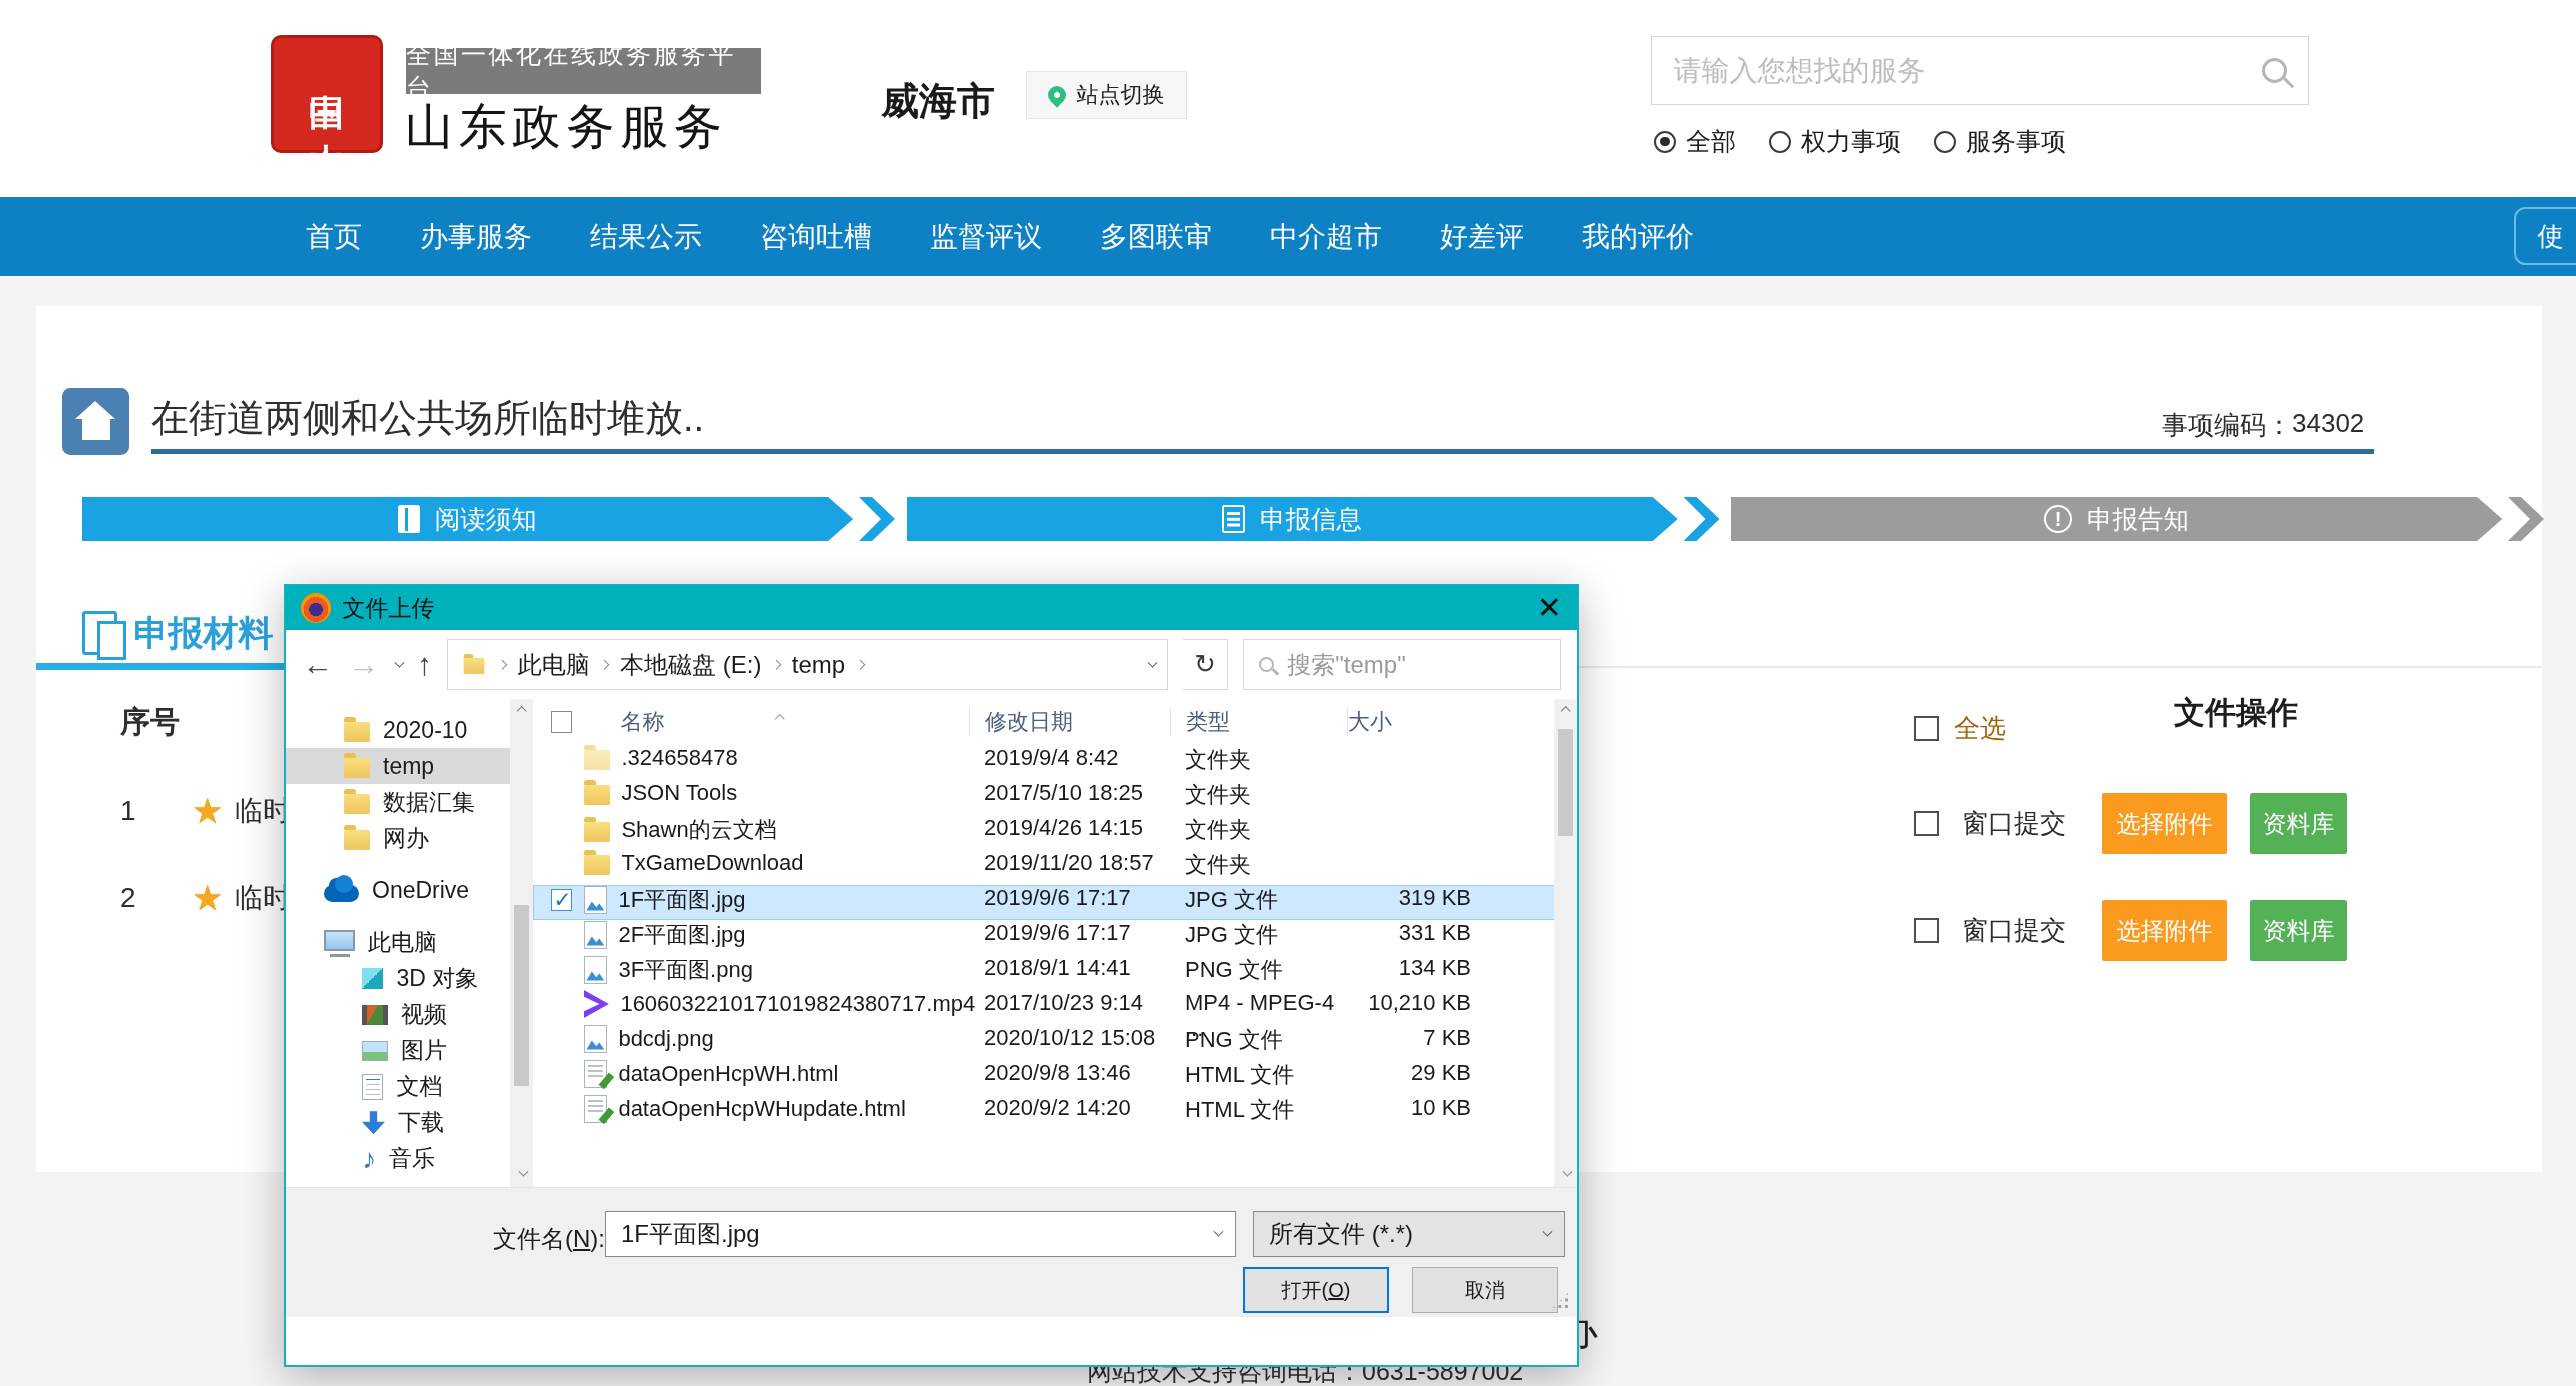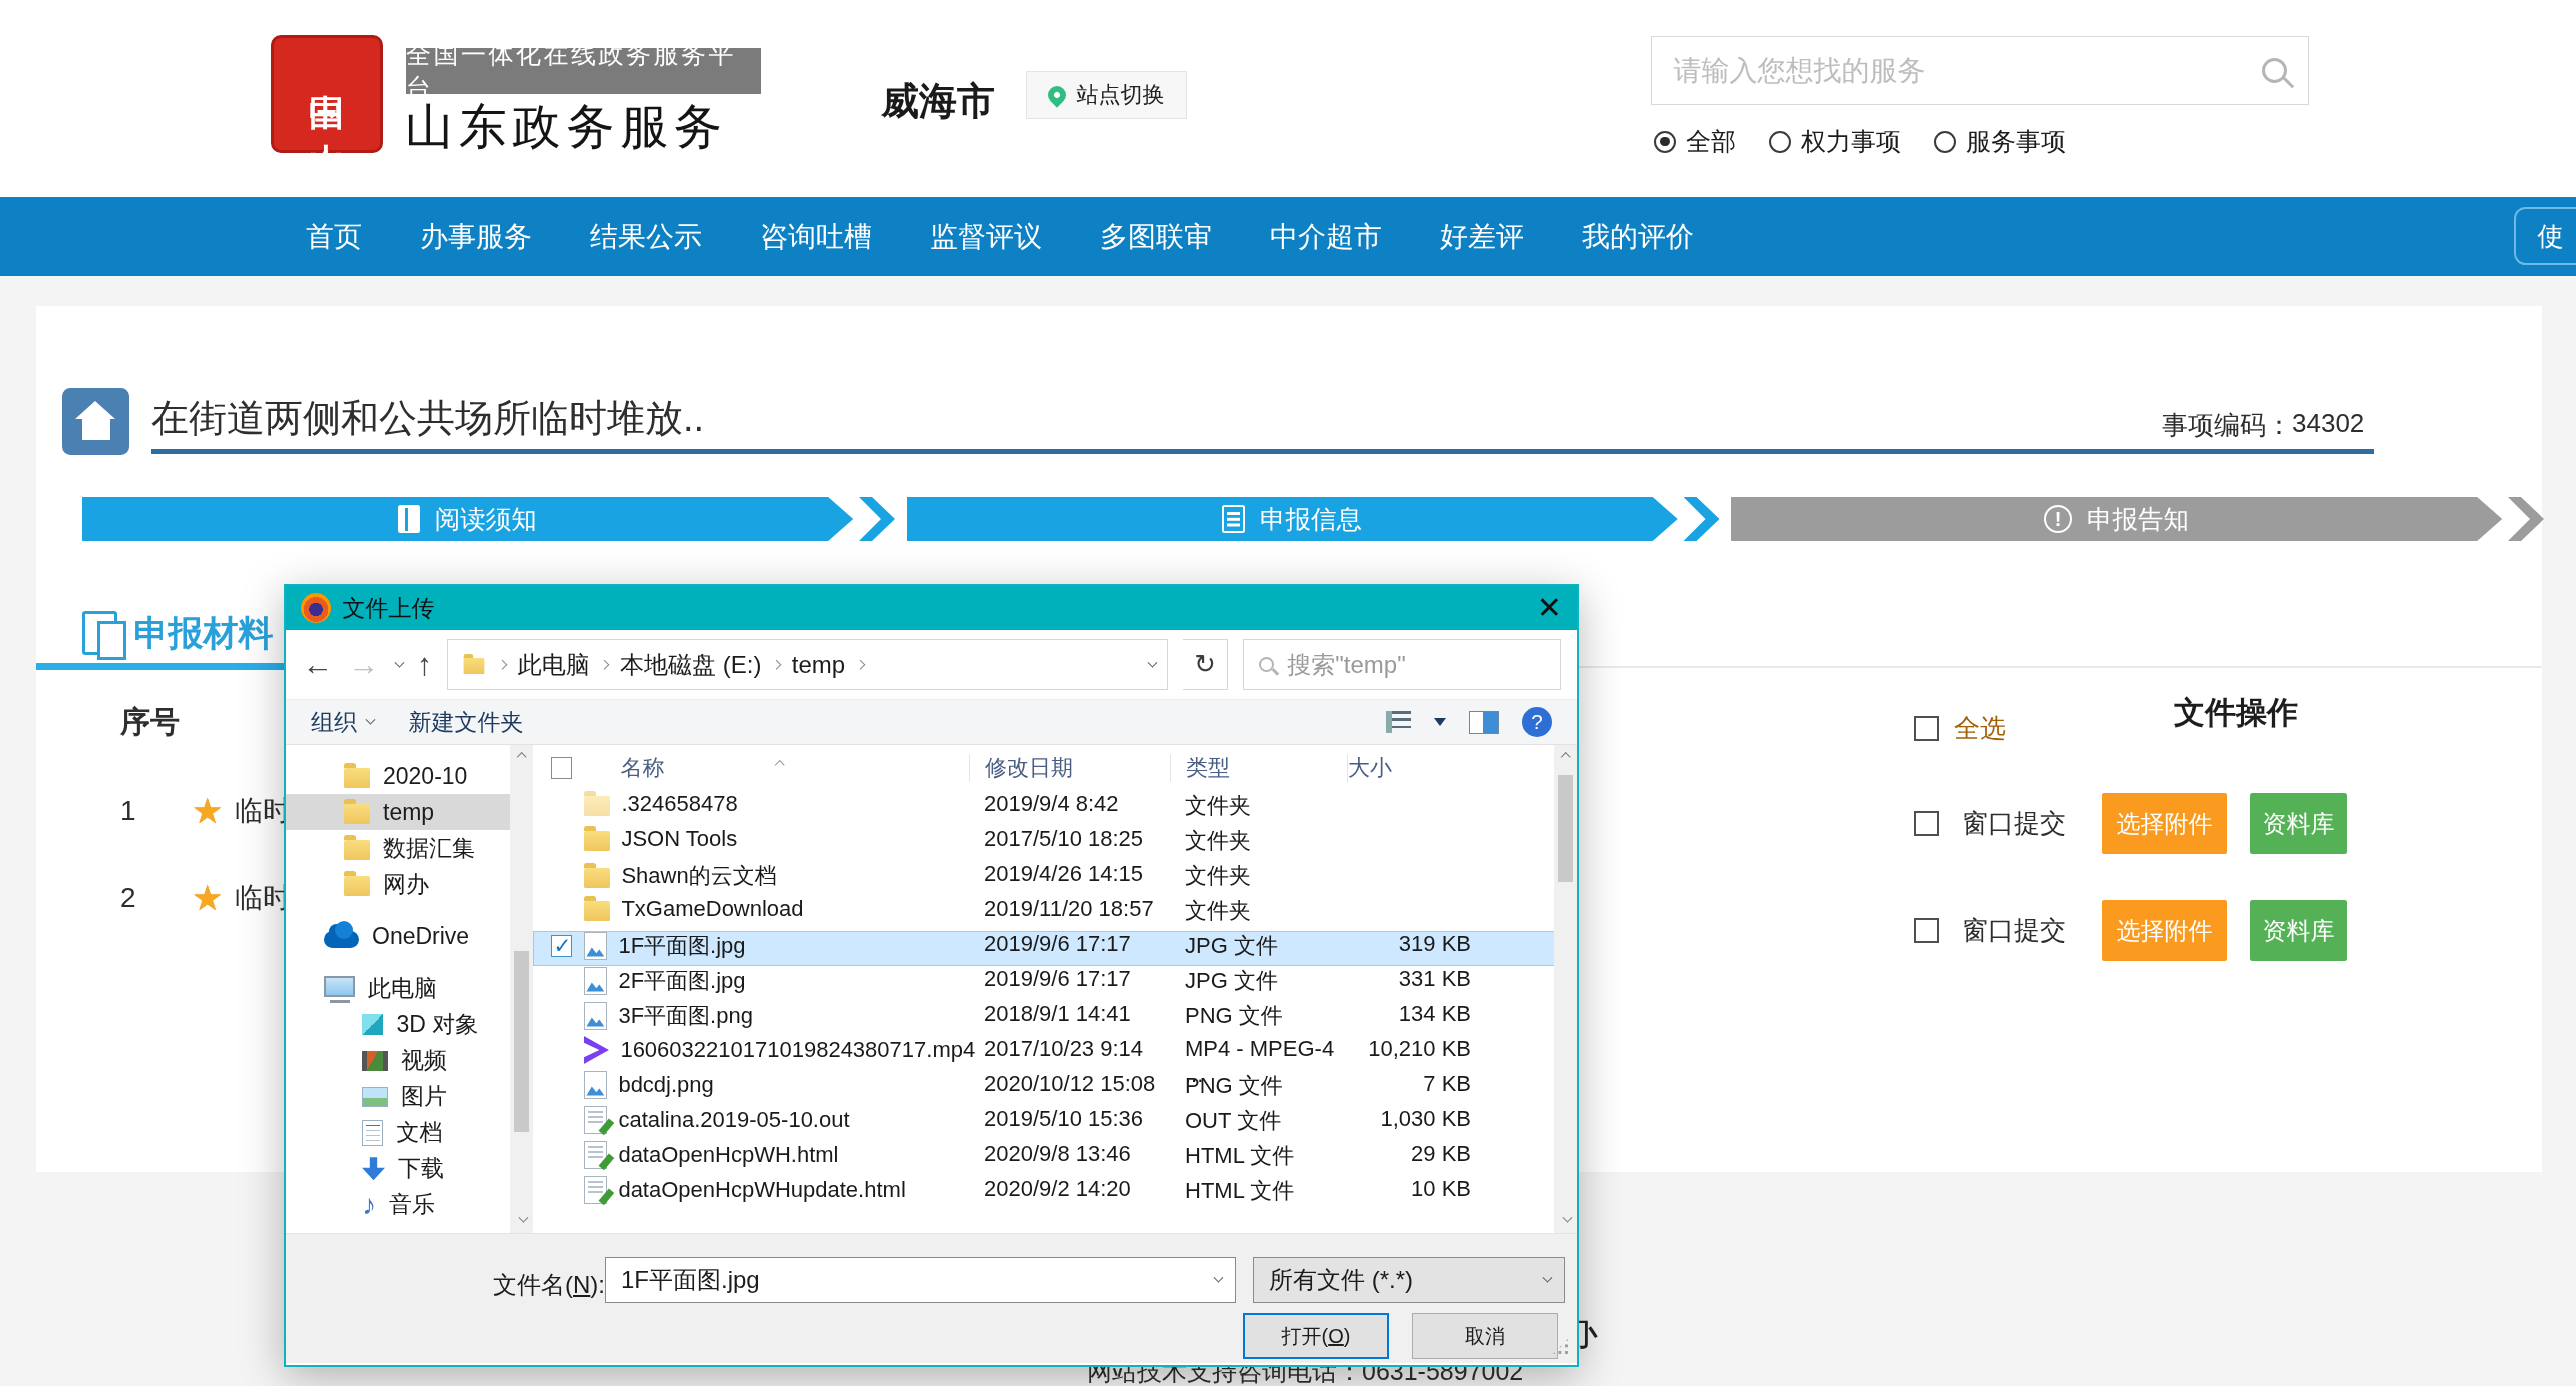--- a/index.html
+++ b/index.html
@@ -327,35 +327,20 @@
         <span class="sp"></span>
         <span class="cv d sm"></span>
       </div>
       <div class="refresh">↻</div>
       <div class="dlg-search">
         <span class="mag sm"></span>
         <span>搜索"temp"</span>
       </div>
     </div>
 
-    <div class="dlg-toolbar">
-      <span class="tb-item">
-        <span>组织</span>
-        <span class="cv d sm"></span>
-      </span>
-      <span class="tb-item">
-        <span>新建文件夹</span>
-      </span>
-      <span class="tb-right">
-        <span class="ic-lv"></span>
-        <span class="tri"></span>
-        <span class="ic-pane"></span>
-        <span class="ic-help">?</span>
-      </span>
-    </div>
 
     <div class="dlg-body">
       <div class="side" id="side-tree">
           <div class="side-row">
             <span class="ic ic-folder"></span>
             <span>2020-10</span>
           </div>
           <div class="side-row sel">
             <span class="ic ic-folder"></span>
             <span>temp</span>
@@ -508,30 +493,20 @@
                 <span>bdcdj.png</span>
               </span>
               <span class="c-date">2020/10/12 15:08</span>
               <span class="c-type">PNG 文件</span>
               <span class="c-size">7 KB</span>
             </div>
             <div class="lrow">
               <span class="c-name">
                 <span class="cb hid"></span>
                 <span class="pg ic ic-note"></span>
-                <span>catalina.2019-05-10.out</span>
-              </span>
-              <span class="c-date">2019/5/10 15:36</span>
-              <span class="c-type">OUT 文件</span>
-              <span class="c-size">1,030 KB</span>
-            </div>
-            <div class="lrow">
-              <span class="c-name">
-                <span class="cb hid"></span>
-                <span class="pg ic ic-note"></span>
                 <span>dataOpenHcpWH.html</span>
               </span>
               <span class="c-date">2020/9/8 13:46</span>
               <span class="c-type">HTML 文件</span>
               <span class="c-size">29 KB</span>
             </div>
             <div class="lrow">
               <span class="c-name">
                 <span class="cb hid"></span>
                 <span class="pg ic ic-note"></span>

